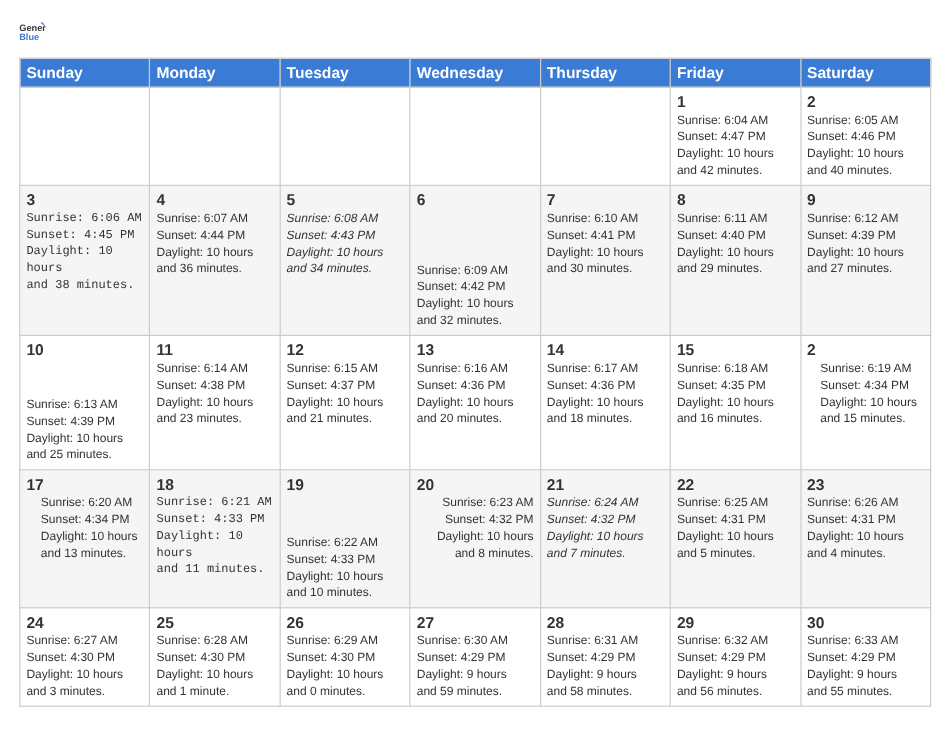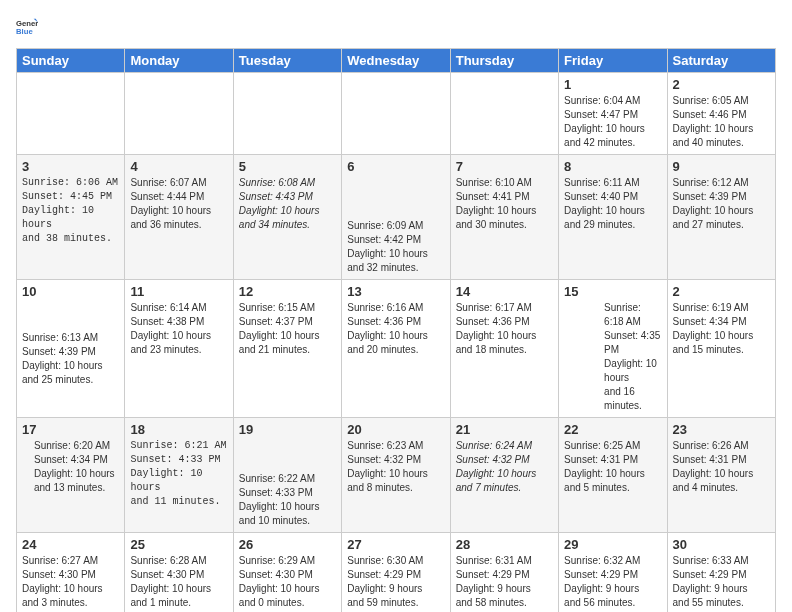--- a/index.html
+++ b/index.html
@@ -221,28 +221,28 @@
         </td>
         <td>
           <span class="day-number">14</span>
           <div class="day-info" style="white-space: pre-line;">Sunrise: 6:17 AM
 Sunset: 4:36 PM
 Daylight: 10 hours
 and 18 minutes.</div>
         </td>
         <td>
           <span class="day-number">15</span>
-          <div class="day-info" style="white-space: pre-line; margin-left: 40px;">Sunrise: 6:18 AM
+          <div class="day-info" style="white-space: pre-line;">Sunrise: 6:18 AM
 Sunset: 4:35 PM
 Daylight: 10 hours
 and 16 minutes.</div>
         </td>
         <td>
           <span class="day-number">2</span>
-          <div class="day-info" style="white-space: pre-line;">Sunrise: 6:19 AM
+          <div class="day-info" style="white-space: pre-line; margin-left: 11px;">Sunrise: 6:19 AM
 Sunset: 4:34 PM
 Daylight: 10 hours
 and 15 minutes.</div>
         </td>
       </tr>
       <tr class="row-even">
         <td>
           <span class="day-number">17</span>
           <div class="day-info" style="white-space: pre-line; margin-left: 12px;">Sunrise: 6:20 AM
 Sunset: 4:34 PM
@@ -258,21 +258,21 @@
         </td>
         <td>
           <span class="day-number">19</span>
           <div class="day-info" style="white-space: pre-line; margin-top: 35px;">Sunrise: 6:22 AM
 Sunset: 4:33 PM
 Daylight: 10 hours
 and 10 minutes.</div>
         </td>
         <td>
           <span class="day-number">20</span>
-          <div class="day-info" style="white-space: pre-line;">Sunrise: 6:23 AM
+          <div class="day-info" style="white-space: pre-line; text-align: right;">Sunrise: 6:23 AM
 Sunset: 4:32 PM
 Daylight: 10 hours
 and 8 minutes.</div>
         </td>
         <td>
           <span class="day-number">21</span>
           <div class="day-info" style="white-space: pre-line; font-style: italic;">Sunrise: 6:24 AM
 Sunset: 4:32 PM
 Daylight: 10 hours
 and 7 minutes.</div>

